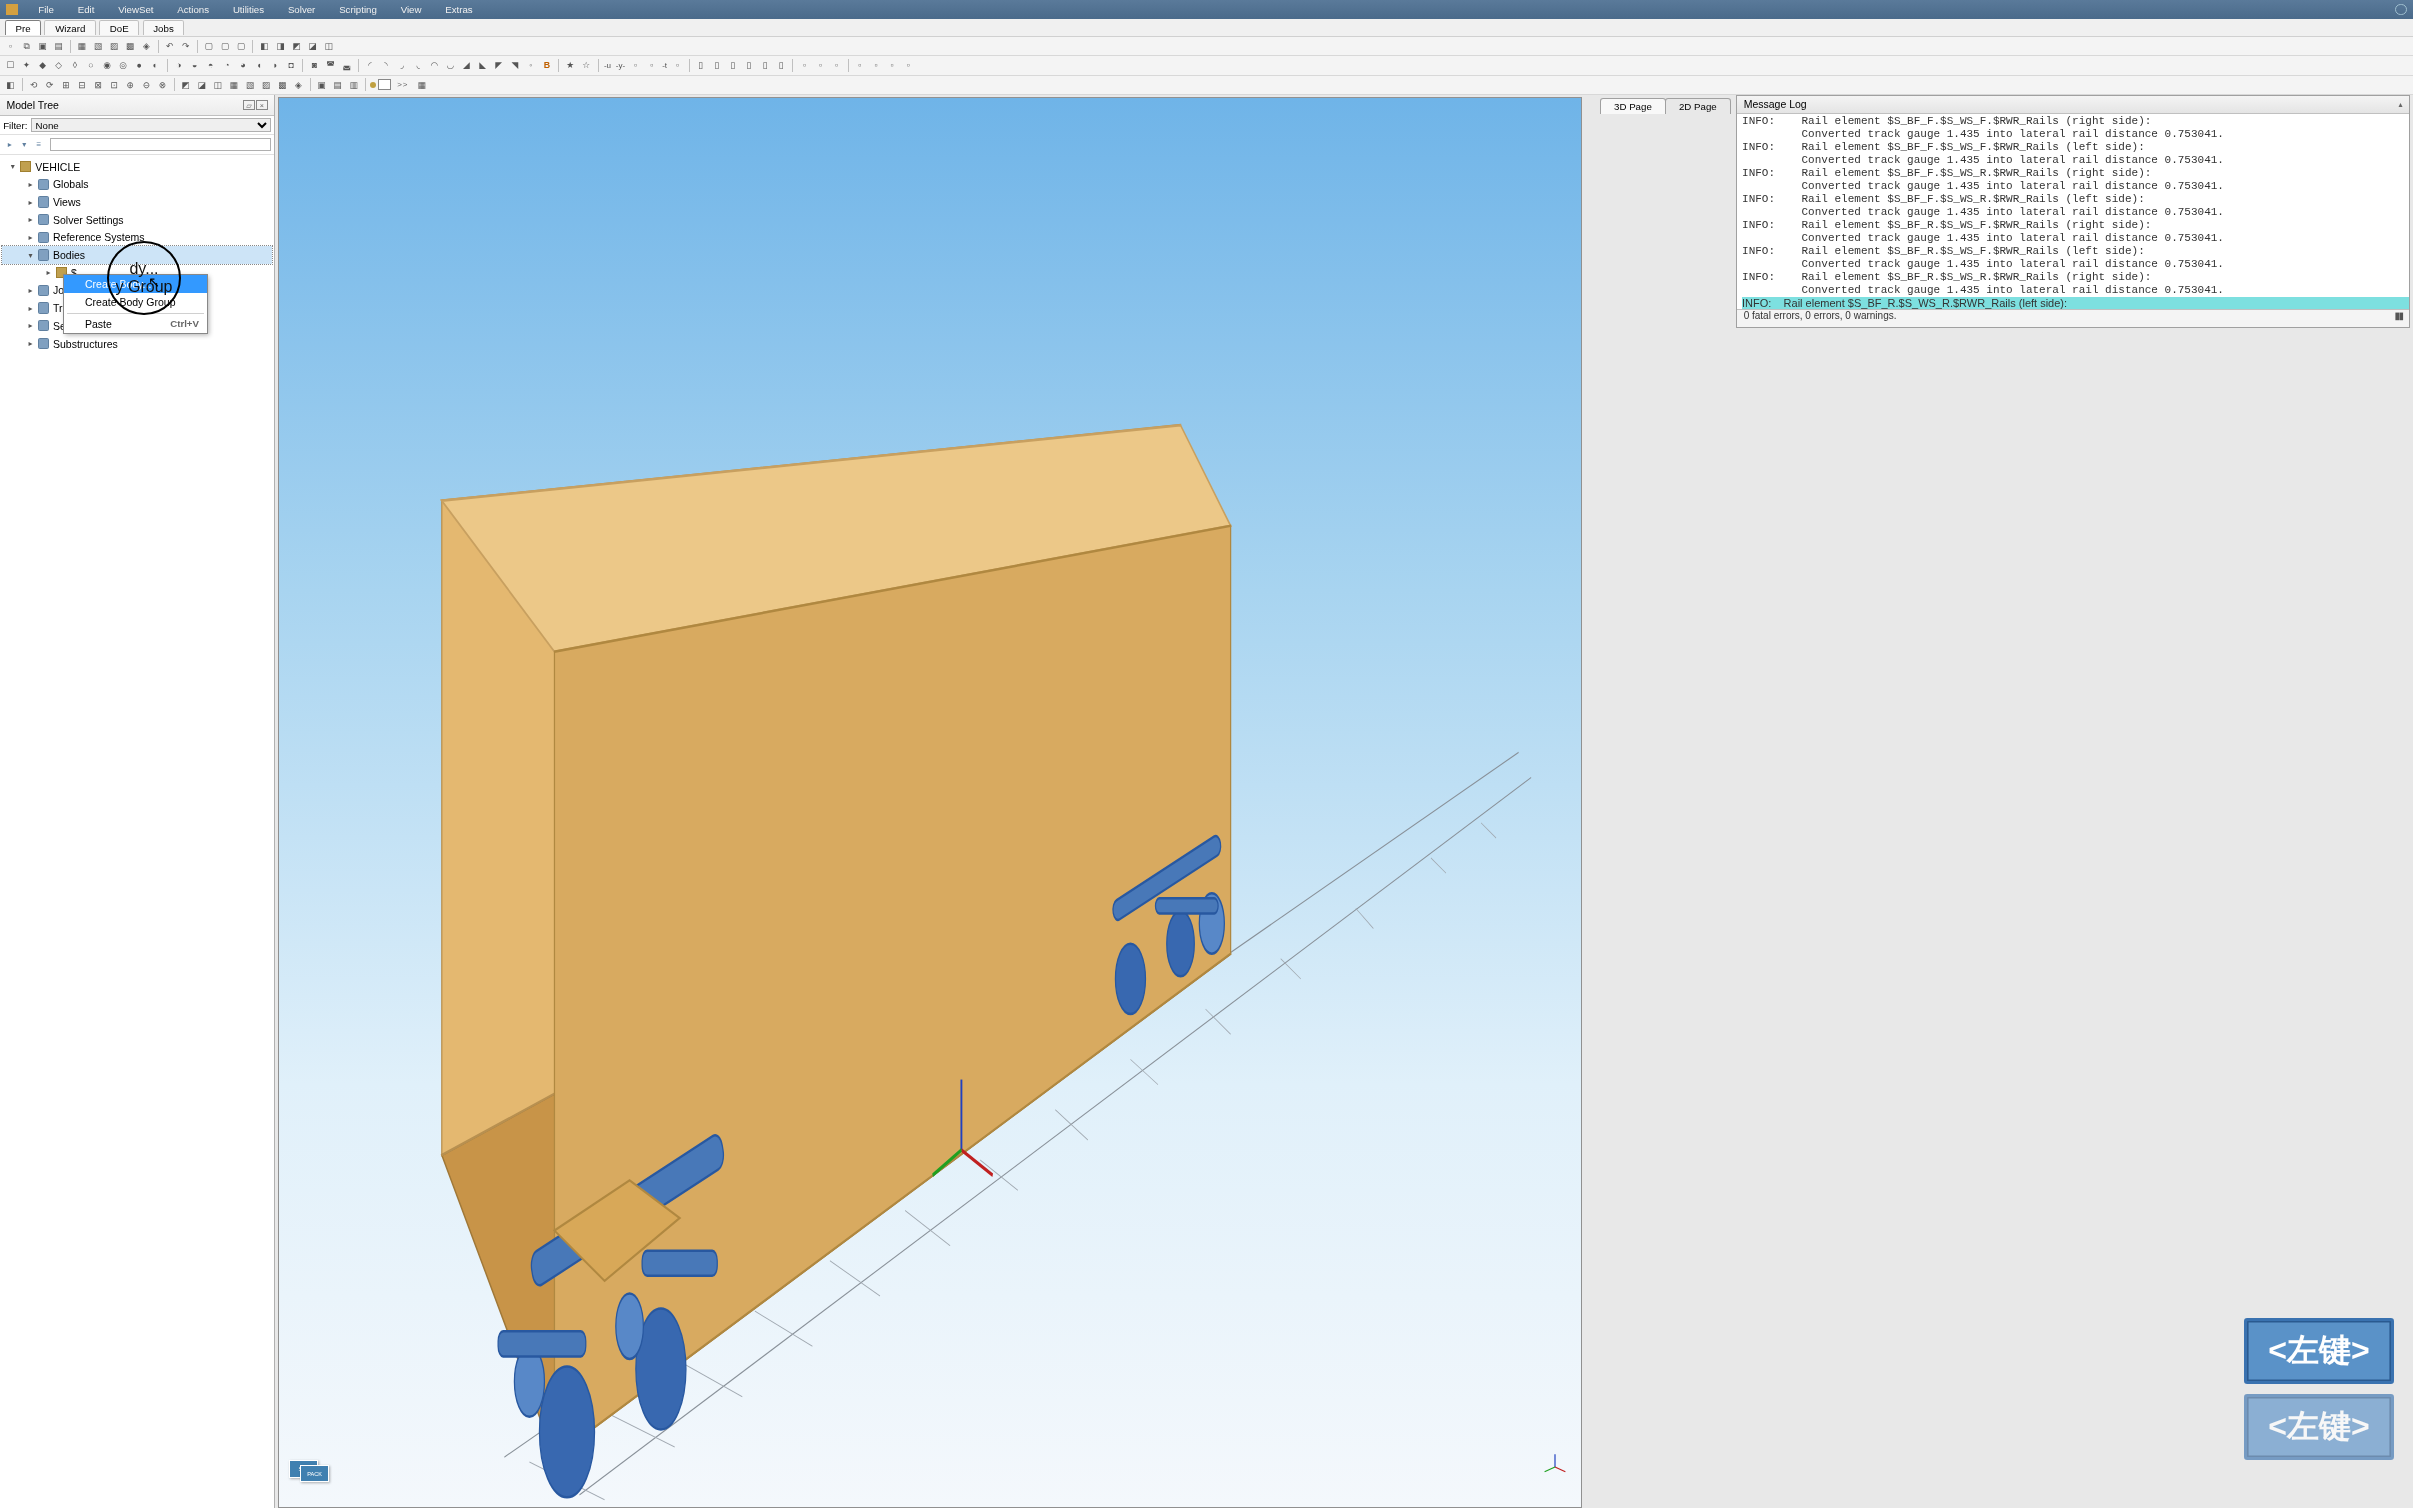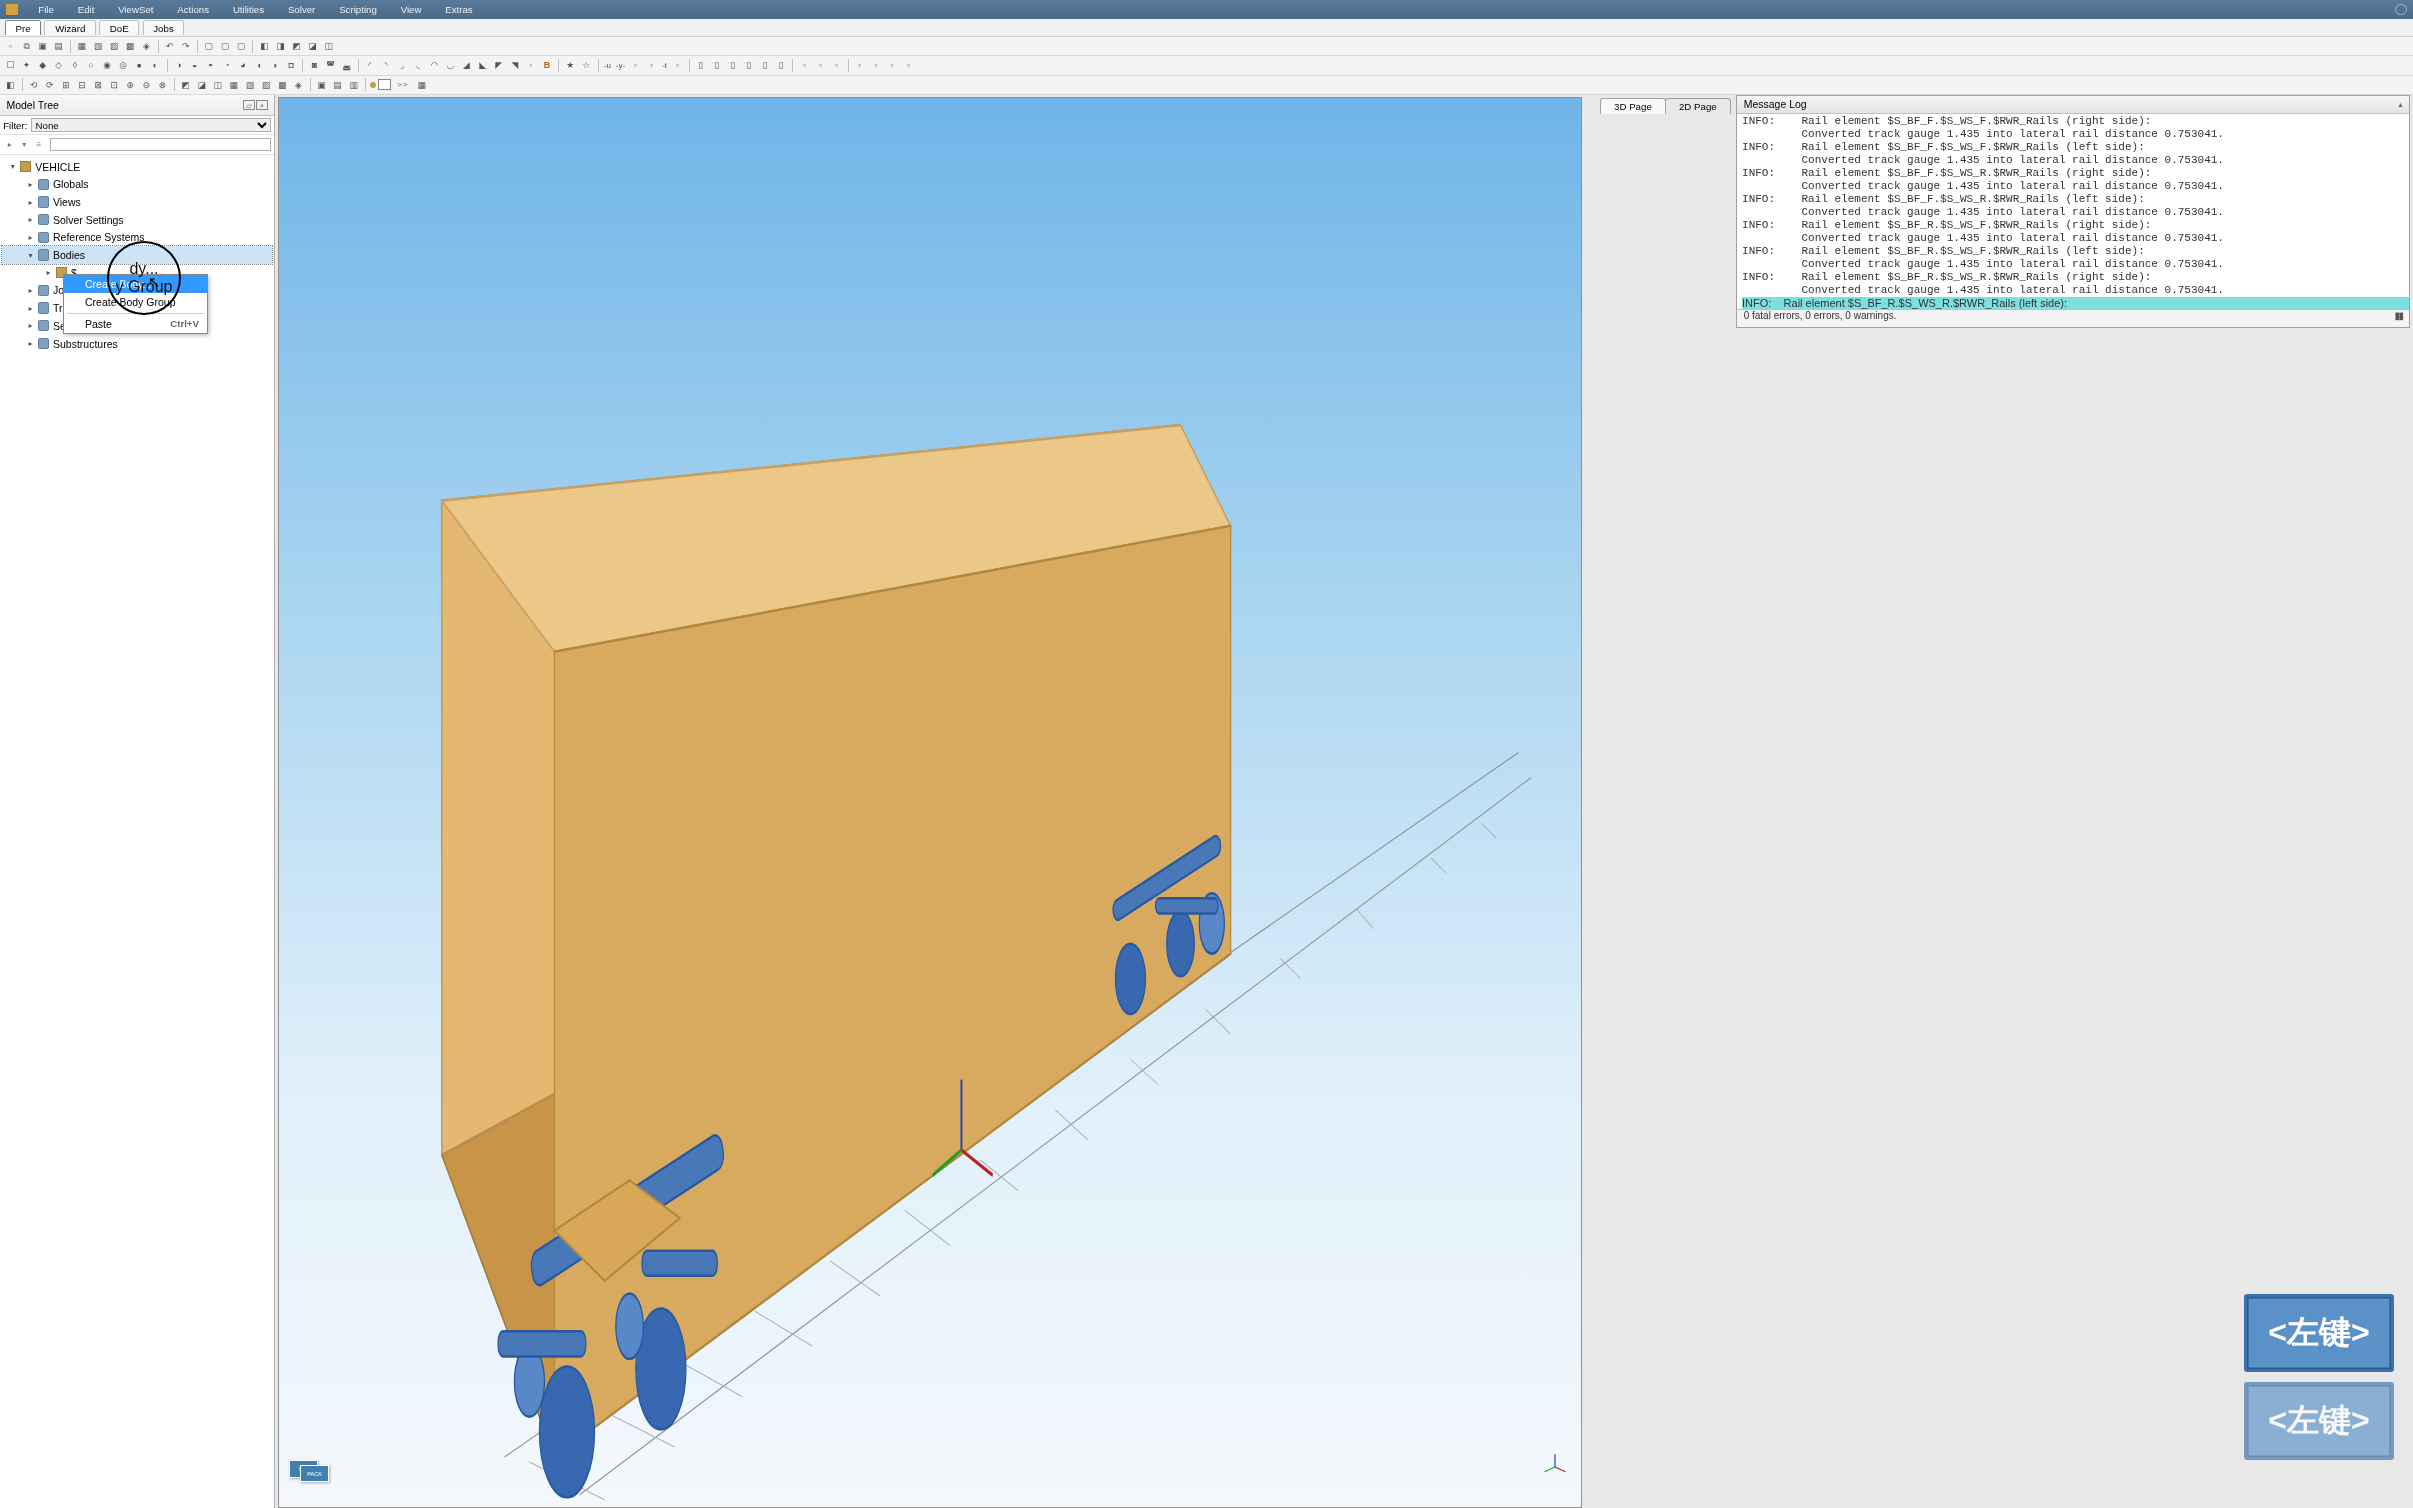--- a/index.html
+++ b/index.html
@@ -78,21 +78,21 @@
 .msglog { height:233px; margin:0 3.2px; border:0.8px solid #a0a0a0; background:#fff; display:flex; flex-direction:column; }
 .msglog-hdr { height:17.7px; background:linear-gradient(#f4f4f4,#e4e4e4); border-bottom:0.8px solid #c0c0c0; padding:0 6.4px; display:flex; align-items:center; font-size:10.5px; }
 .msglog-hdr .mx { margin-left:auto; font-size:8px; color:#666; cursor:pointer; }
 .msglog-body { flex:1; overflow:auto; font-family:"Courier New",monospace; font-size:11px; line-height:13px; padding:1.6px 4.8px; white-space:pre; color:#333; }
 .msglog-body .hl { background:#7de0e0; display:inline-block; width:100%; }
 .statusline { height:17.7px; border-top:0.8px solid #c0c0c0; display:flex; padding:0 6.4px; font-size:10px; font-family:"Courier New",monospace; color:#333; background:#f4f4f4; }
 .statusline .pause { margin-left:auto; font-family:sans-serif; letter-spacing:-1.6px; color:#555; }
 
 
 .key-overlay { position:absolute; right:19.3px; bottom:48px; display:flex; flex-direction:column; gap:9.7px; z-index:40; }
-.key-box { padding:14px 21px; border:3.2px solid #3a72b0; background:#5a92c8; color:#fff; font-size:32px; font-weight:bold; border-radius:3.2px; box-shadow:0 0 0 1.6px #2a5a90 inset;margin-left:36px; }
+.key-box { padding:8px 21px; border:3.2px solid #3a72b0; background:#5a92c8; color:#fff; font-size:32px; font-weight:bold; border-radius:3.2px; box-shadow:0 0 0 1.6px #2a5a90 inset;margin-left:36px; }
 .key-box.dim { opacity:.65; }
 
 </style>
 </head>
 <body>
 
 <div class="menubar">
   <span class="logo"></span>
   <span class="menu-item">File</span>
   <span class="menu-item">Edit</span>

